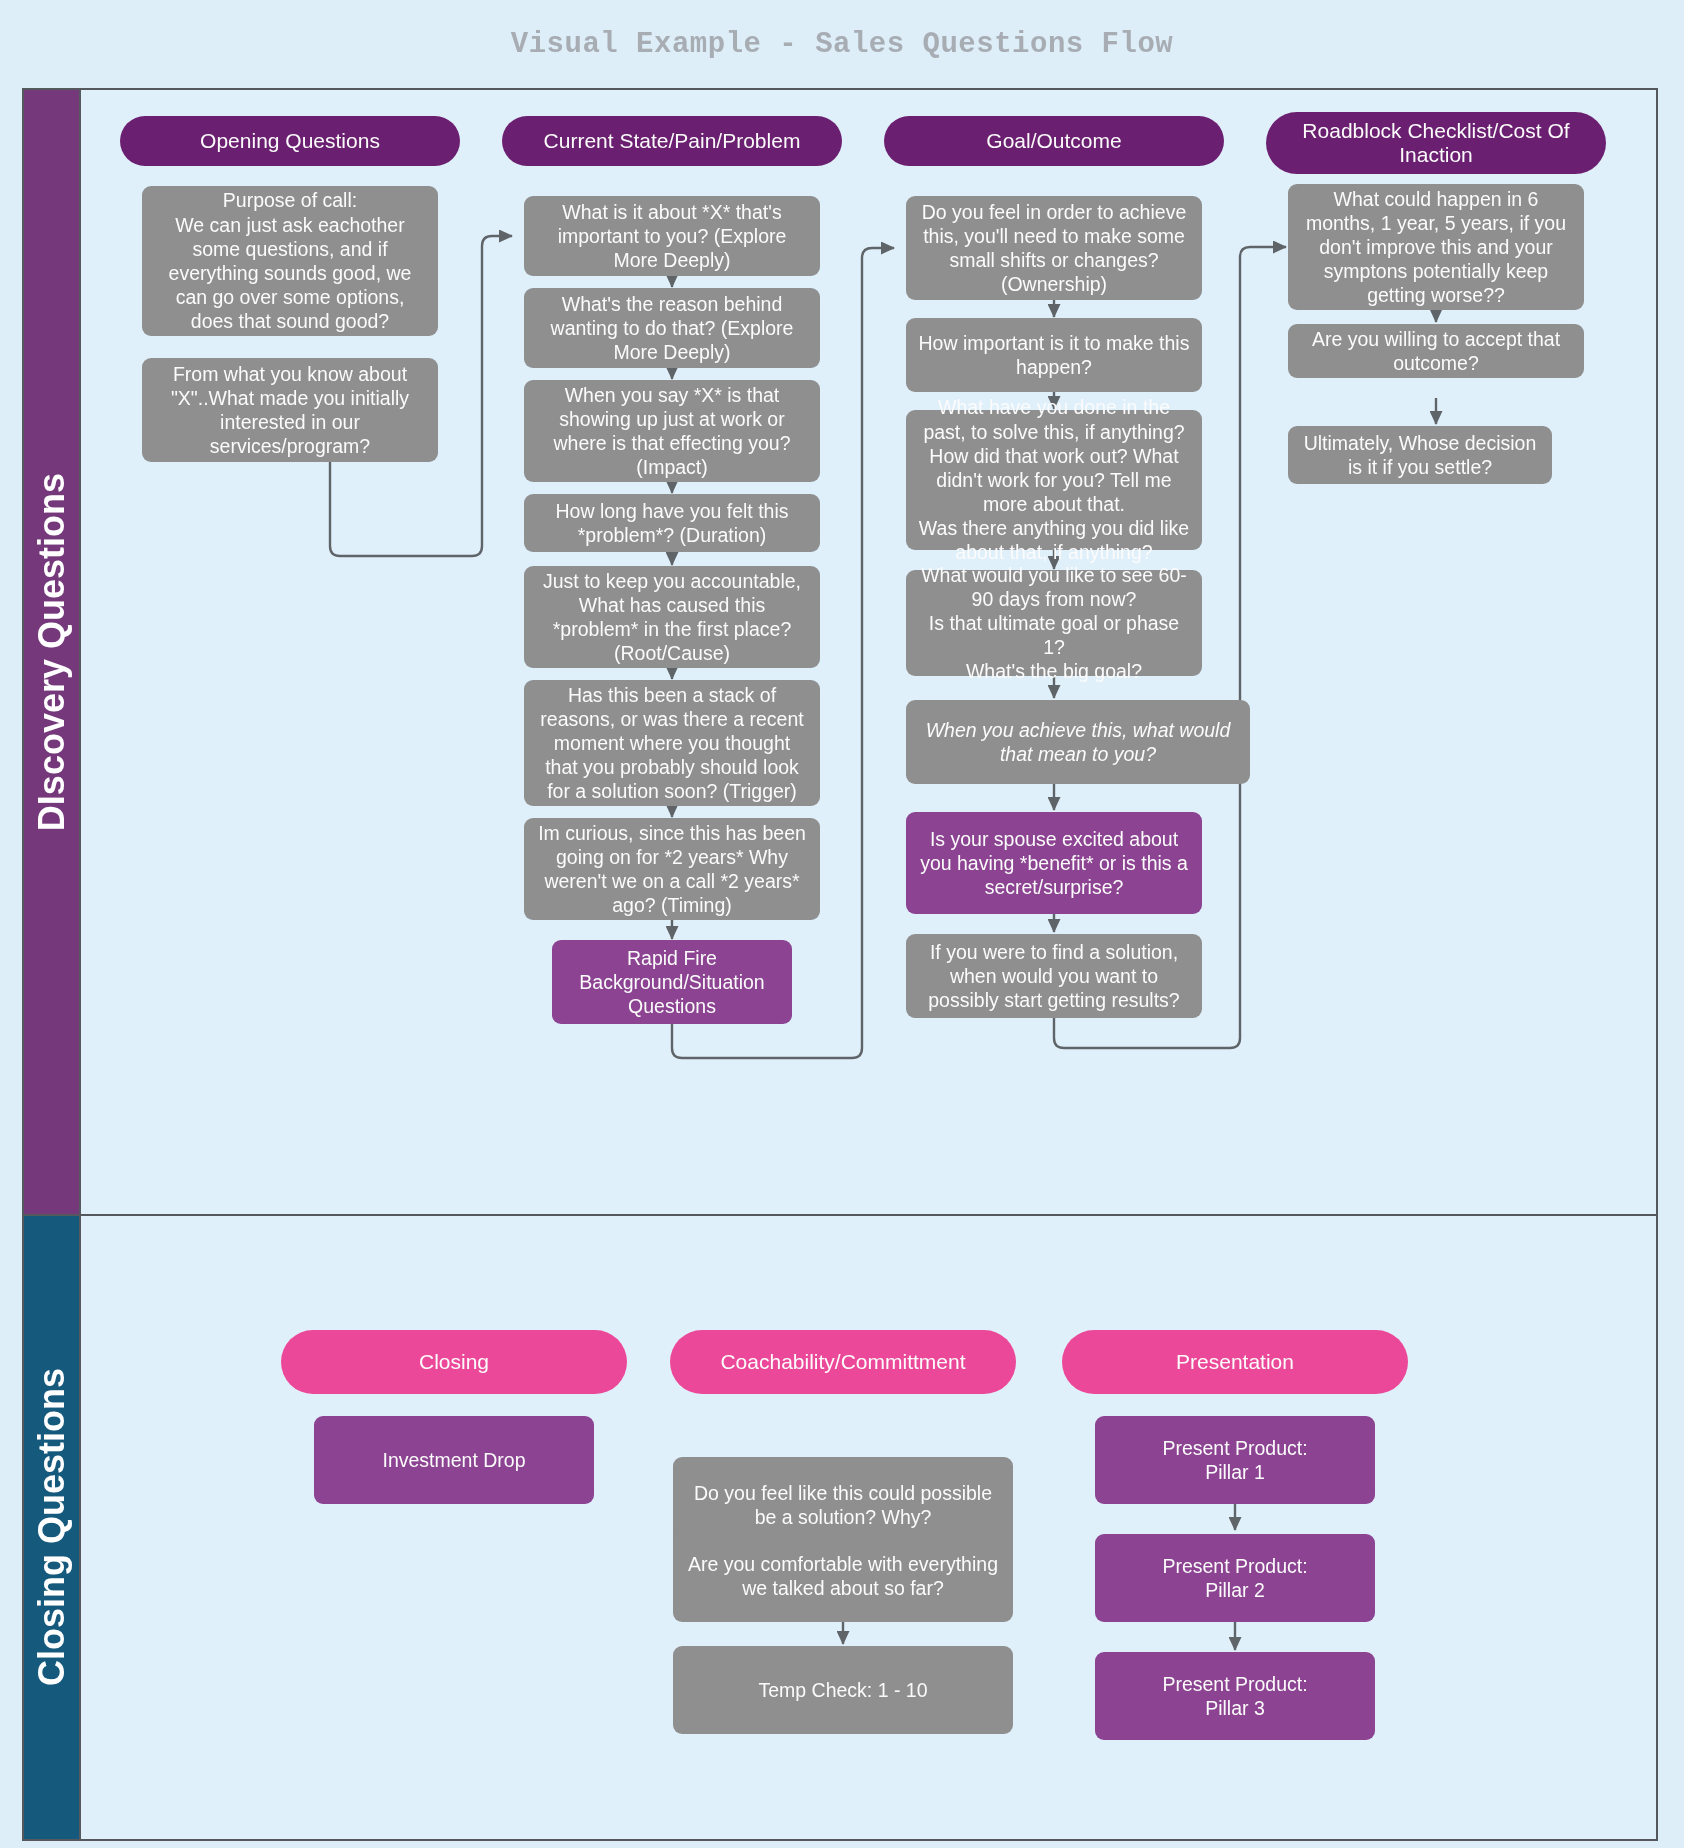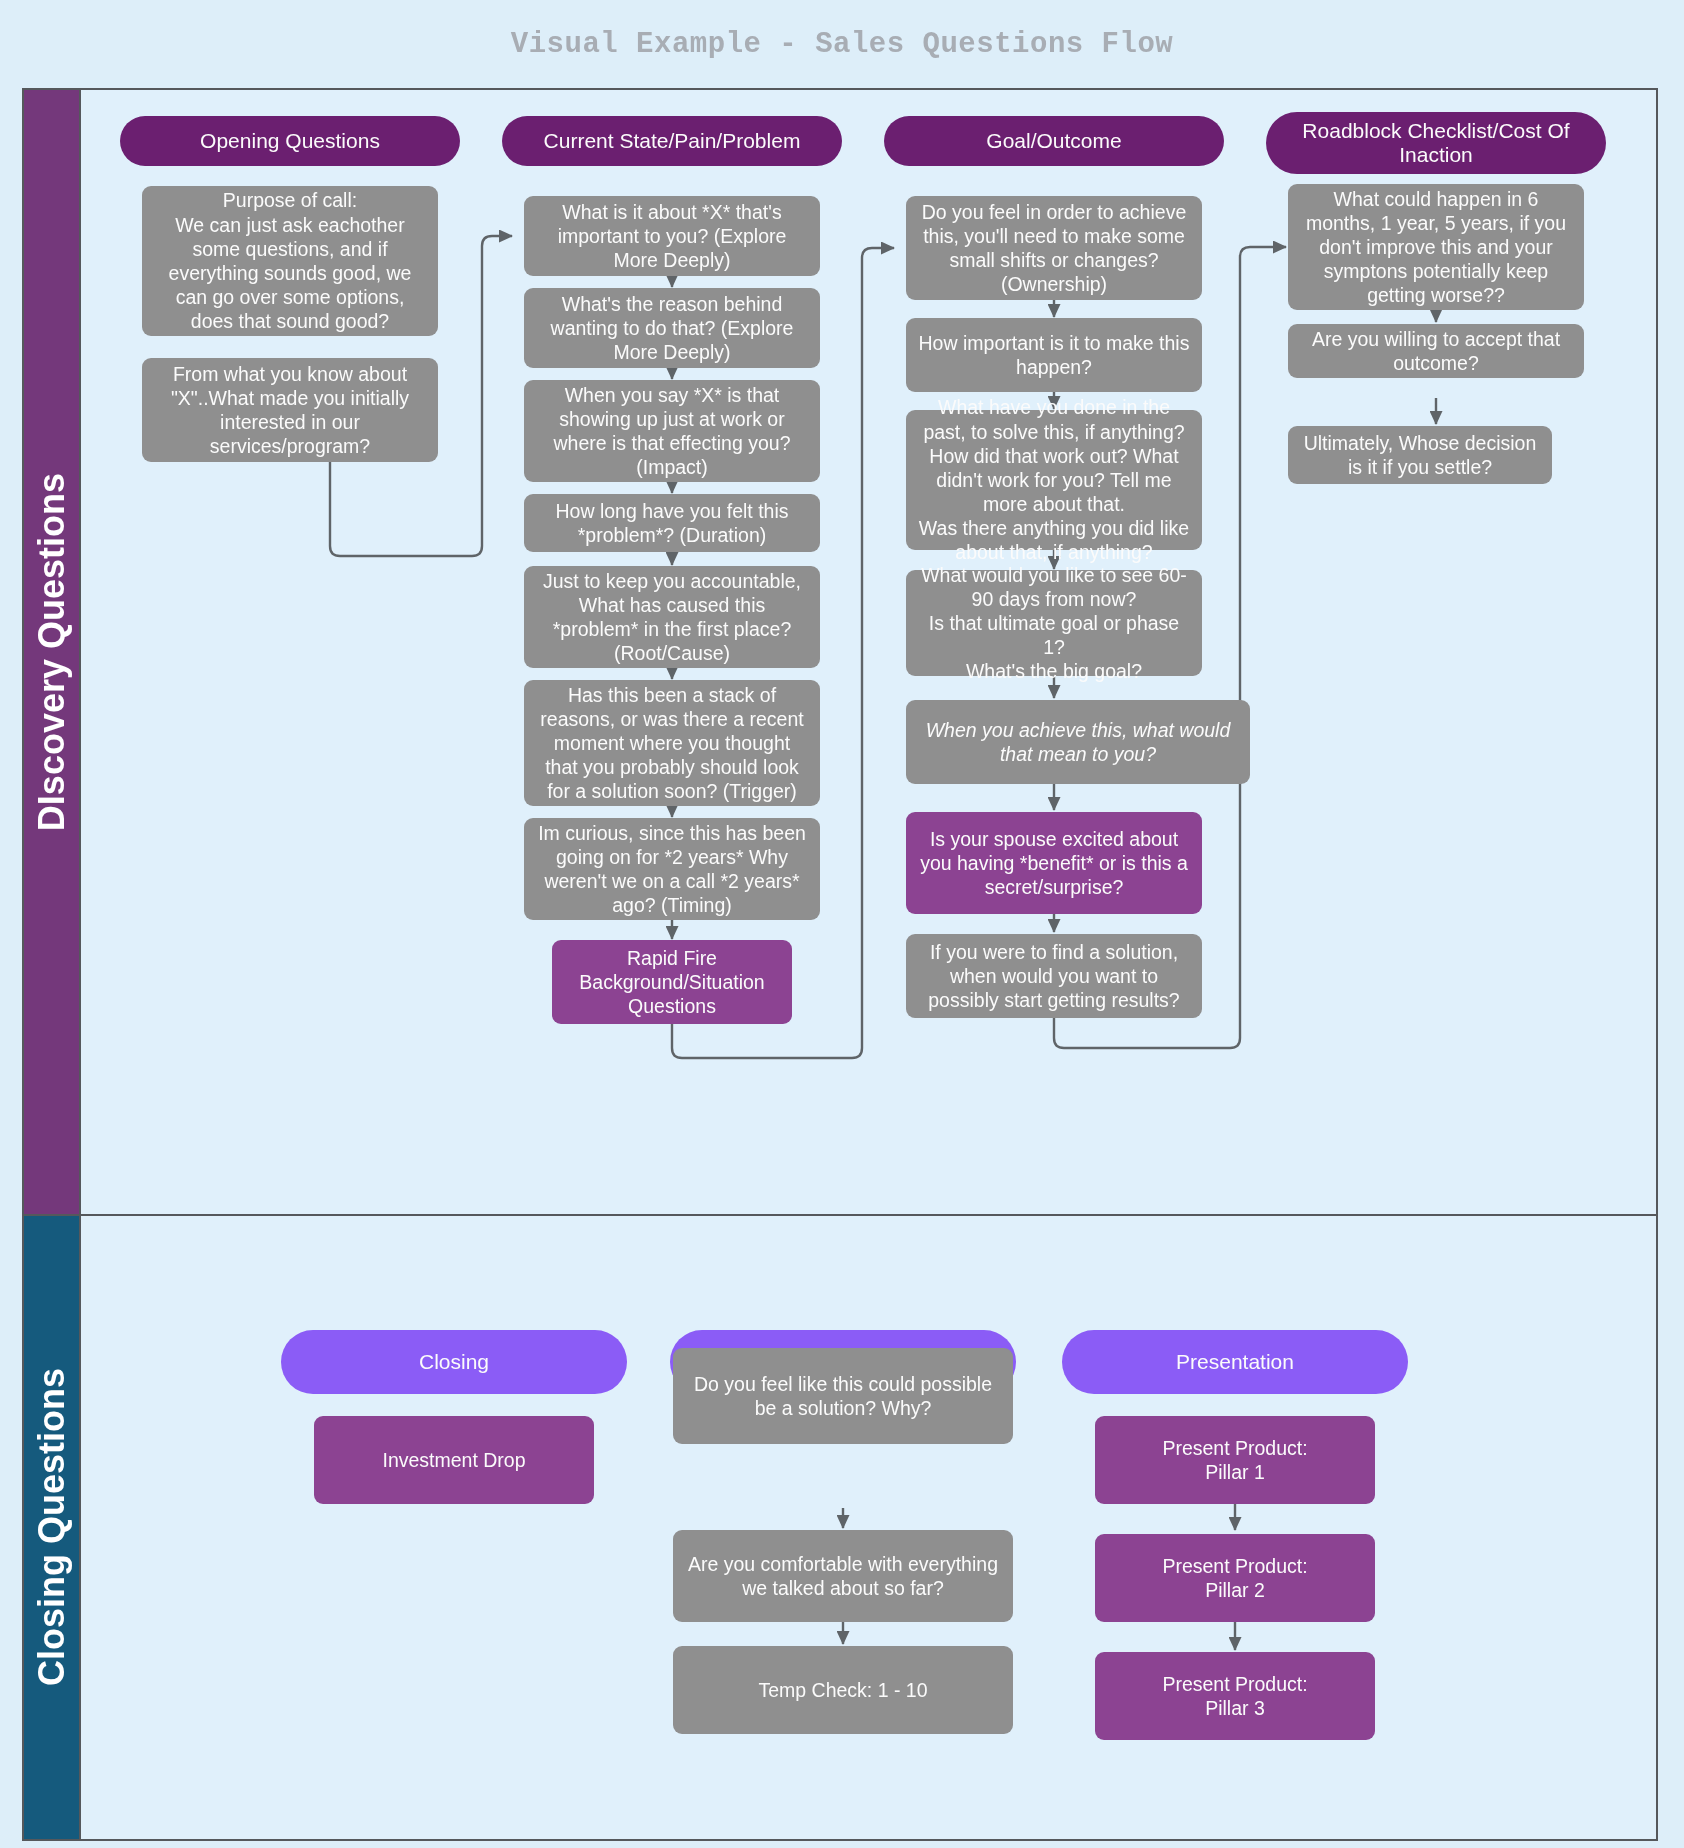--- a/index.html
+++ b/index.html
@@ -10,21 +10,21 @@
   .lane-sidebar{position:absolute;left:0;top:0;bottom:0;width:57px;border-right:2px solid #55585c;
     box-sizing:border-box;display:flex;align-items:center;justify-content:center;}
   .sidebar-purple{background:#74387b;}
   .sidebar-blue{background:#155a7d;}
   .lane-label{writing-mode:vertical-rl;transform:rotate(180deg);color:#ffffff;font-weight:bold;
     font-size:36px;white-space:nowrap;}
   .node{position:absolute;box-sizing:border-box;display:flex;align-items:center;justify-content:center;
     text-align:center;color:#fbfbfb;padding:6px 12px;z-index:2;}
   .pill{border-radius:34px;font-size:21px;}
   .pill-purple{background:#6b1f70;}
-  .pill-blue{background:#8b5cf6;}
+  .pill-blue{background:#ec4899;}
   .box{border-radius:9px;font-size:19.5px;line-height:1.24;}
   .box-gray{background:#8f8f8f;}
   .box-purple{background:#8c4392;}
   .node-text{white-space:pre-line;display:block;width:100%;}
   svg.connectors{position:absolute;left:0;top:0;z-index:1;pointer-events:none;}
 </style>
 </head>
 <body>
 
 <div class="canvas">
@@ -173,21 +173,21 @@
     <span class="node-text">Coachability/Committment</span>
     </div>
   <div class="node pill pill-blue" style="left:1062px;top:1330px;width:346px;height:64px;">
     <span class="node-text">Presentation</span>
     </div>
 
   <div class="node box box-purple" style="left:314px;top:1416px;width:280px;height:88px;">
     <span class="node-text">Investment Drop</span>
     </div>
 
-  <div class="node box box-gray" style="left:673px;top:1348px;width:340px;height:96px;">
+  <div class="node box box-gray" style="left:673px;top:1457px;width:340px;height:96px;">
     <span class="node-text">Do you feel like this could possible be a solution? Why?</span>
     </div>
   <div class="node box box-gray" style="left:673px;top:1530px;width:340px;height:92px;">
     <span class="node-text">Are you comfortable with everything we talked about so far?</span>
     </div>
   <div class="node box box-gray" style="left:673px;top:1646px;width:340px;height:88px;">
     <span class="node-text">Temp Check: 1 - 10</span>
     </div>
 
   <div class="node box box-purple" style="left:1095px;top:1416px;width:280px;height:88px;">

